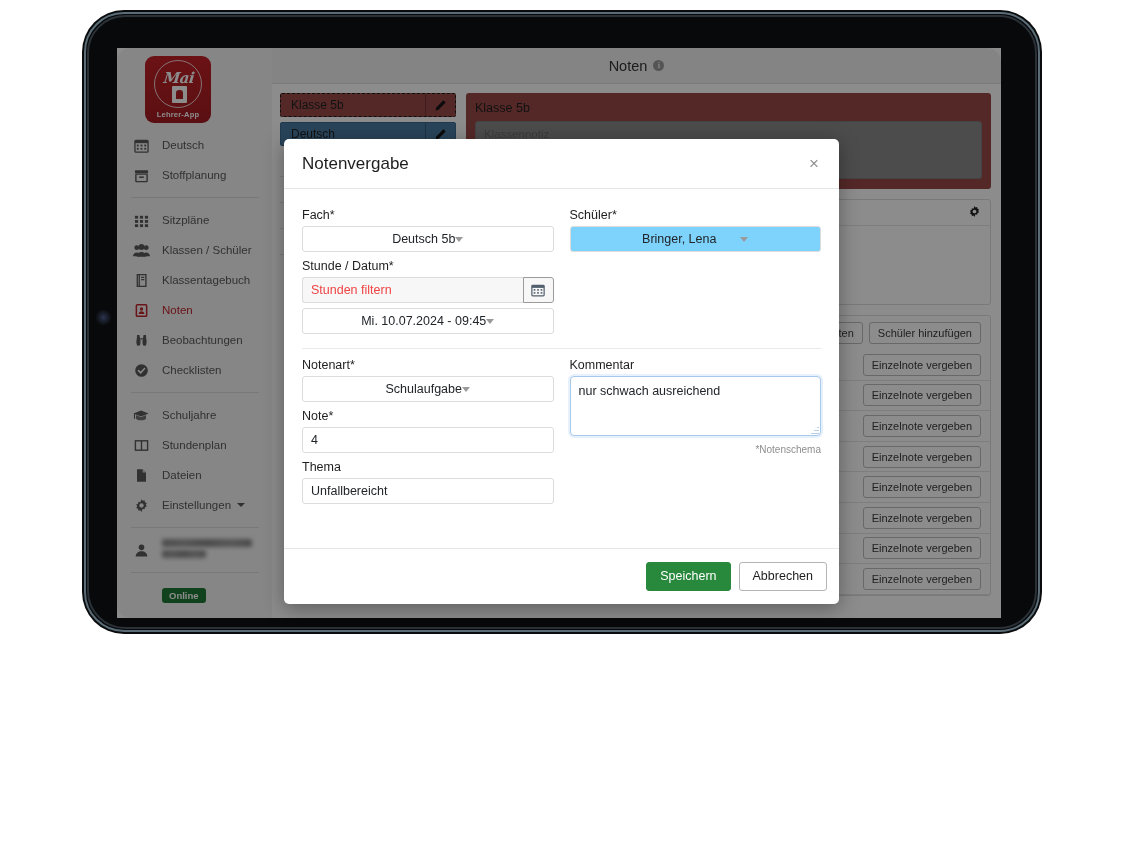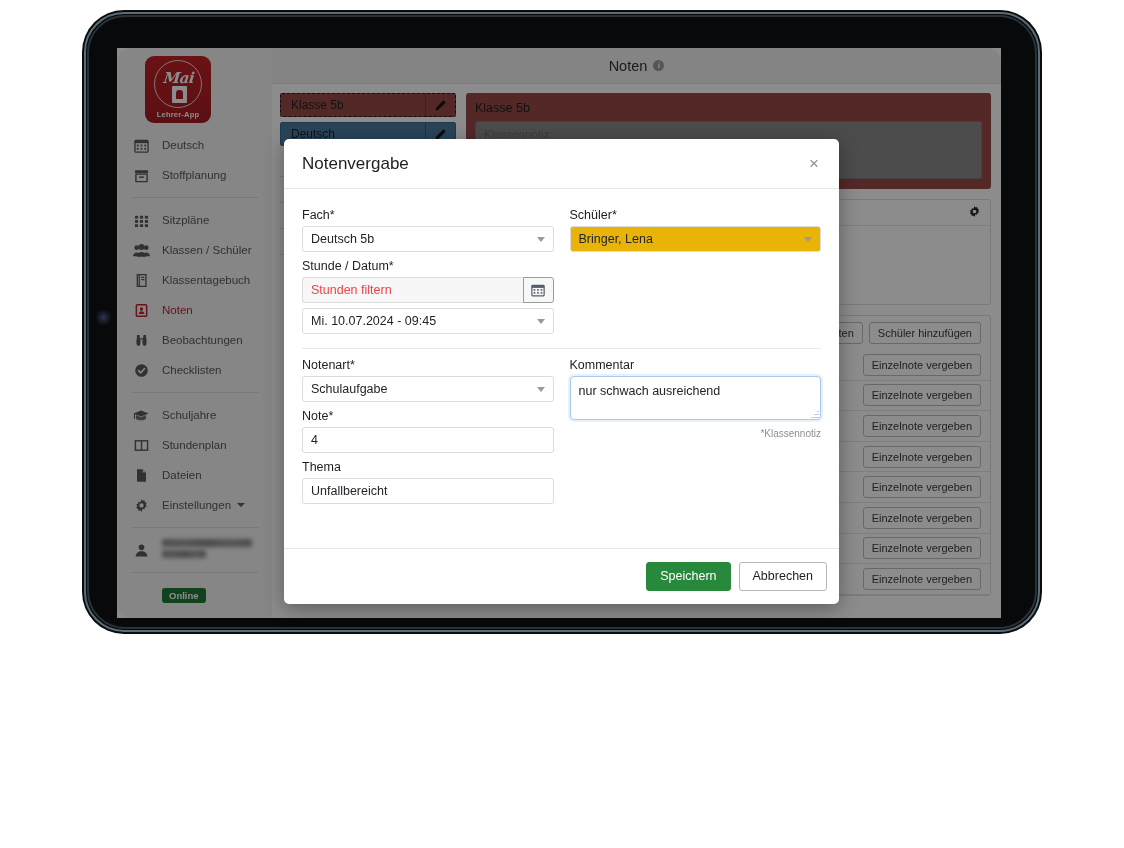--- a/index.html
+++ b/index.html
@@ -252,22 +252,22 @@
   .flabel { font-size: 12.5px; color: #1e1e1e; margin: 7px 0 4px; }
   .finput, .fselect {
     width: 100%; height: 26px;
     border: 1px solid #dcdcdc; border-radius: 3px;
     background: #fff;
     font-size: 12.5px; color: #212529;
     padding: 0 8px;
     display: flex; align-items: center;
     font-family: "Liberation Sans", sans-serif;
   }
-  .fselect { justify-content: space-between; background: #fff; }
-  .fselect.grey { background: #eab308; gap: 24px; }
+  .fselect { justify-content: center; background: #fff; }
+  .fselect.grey { background: #7dd3fc; gap: 24px; }
   .sel-caret {
     width: 0; height: 0;
     border-left: 4px solid transparent;
     border-right: 4px solid transparent;
     border-top: 5px solid #9a9a9a;
   }
   .input-group { display: flex; }
   .input-group .finput {
     background: #f7f7f7; color: #ef4444;
     border-right: none; border-radius: 3px 0 0 3px;
@@ -276,21 +276,21 @@
   .btn-cal {
     width: 31px; height: 26px;
     border: 1px solid #9b9b9b; border-radius: 0 3px 3px 0;
     background: #f7f7f7;
     display: flex; align-items: center; justify-content: center;
     cursor: pointer;
   }
   .hr { height: 1px; background: #e9e9e9; margin: 14px 0 2px; }
 
   .ftextarea {
-    width: 100%; height: 44px;
+    width: 100%; height: 60px;
     border: 1.5px solid #a8c8ec; border-radius: 4px;
     background: #fff;
     font-size: 12.5px; color: #212529;
     padding: 6px 8px;
     box-shadow: 0 0 0 2px rgba(120,175,235,.18);
     position: relative;
     font-family: "Liberation Sans", sans-serif;
     resize: none;
     line-height: 1.3;
   }
@@ -680,21 +680,21 @@
         <div class="col">
           <div class="flabel">Kommentar</div>
           <div class="ta-wrap">
             <div class="ftextarea">nur schwach ausreichend</div>
             <span class="ta-grip">
               <i style="bottom:0;width:8px"></i>
                 <i style="bottom:3px;width:5px"></i>
                 <i style="bottom:6px;width:2px"></i>
             </span>
           </div>
-          <div class="req-note">*Klassennotiz</div>
+          <div class="req-note">*Notenschema</div>
         </div>
       </div>
     </div>
 
     <div class="modal-foot">
       <button class="btn btn-save">Speichern</button>
       <button class="btn btn-cancel">Abbrechen</button>
     </div>
 
   </div>

